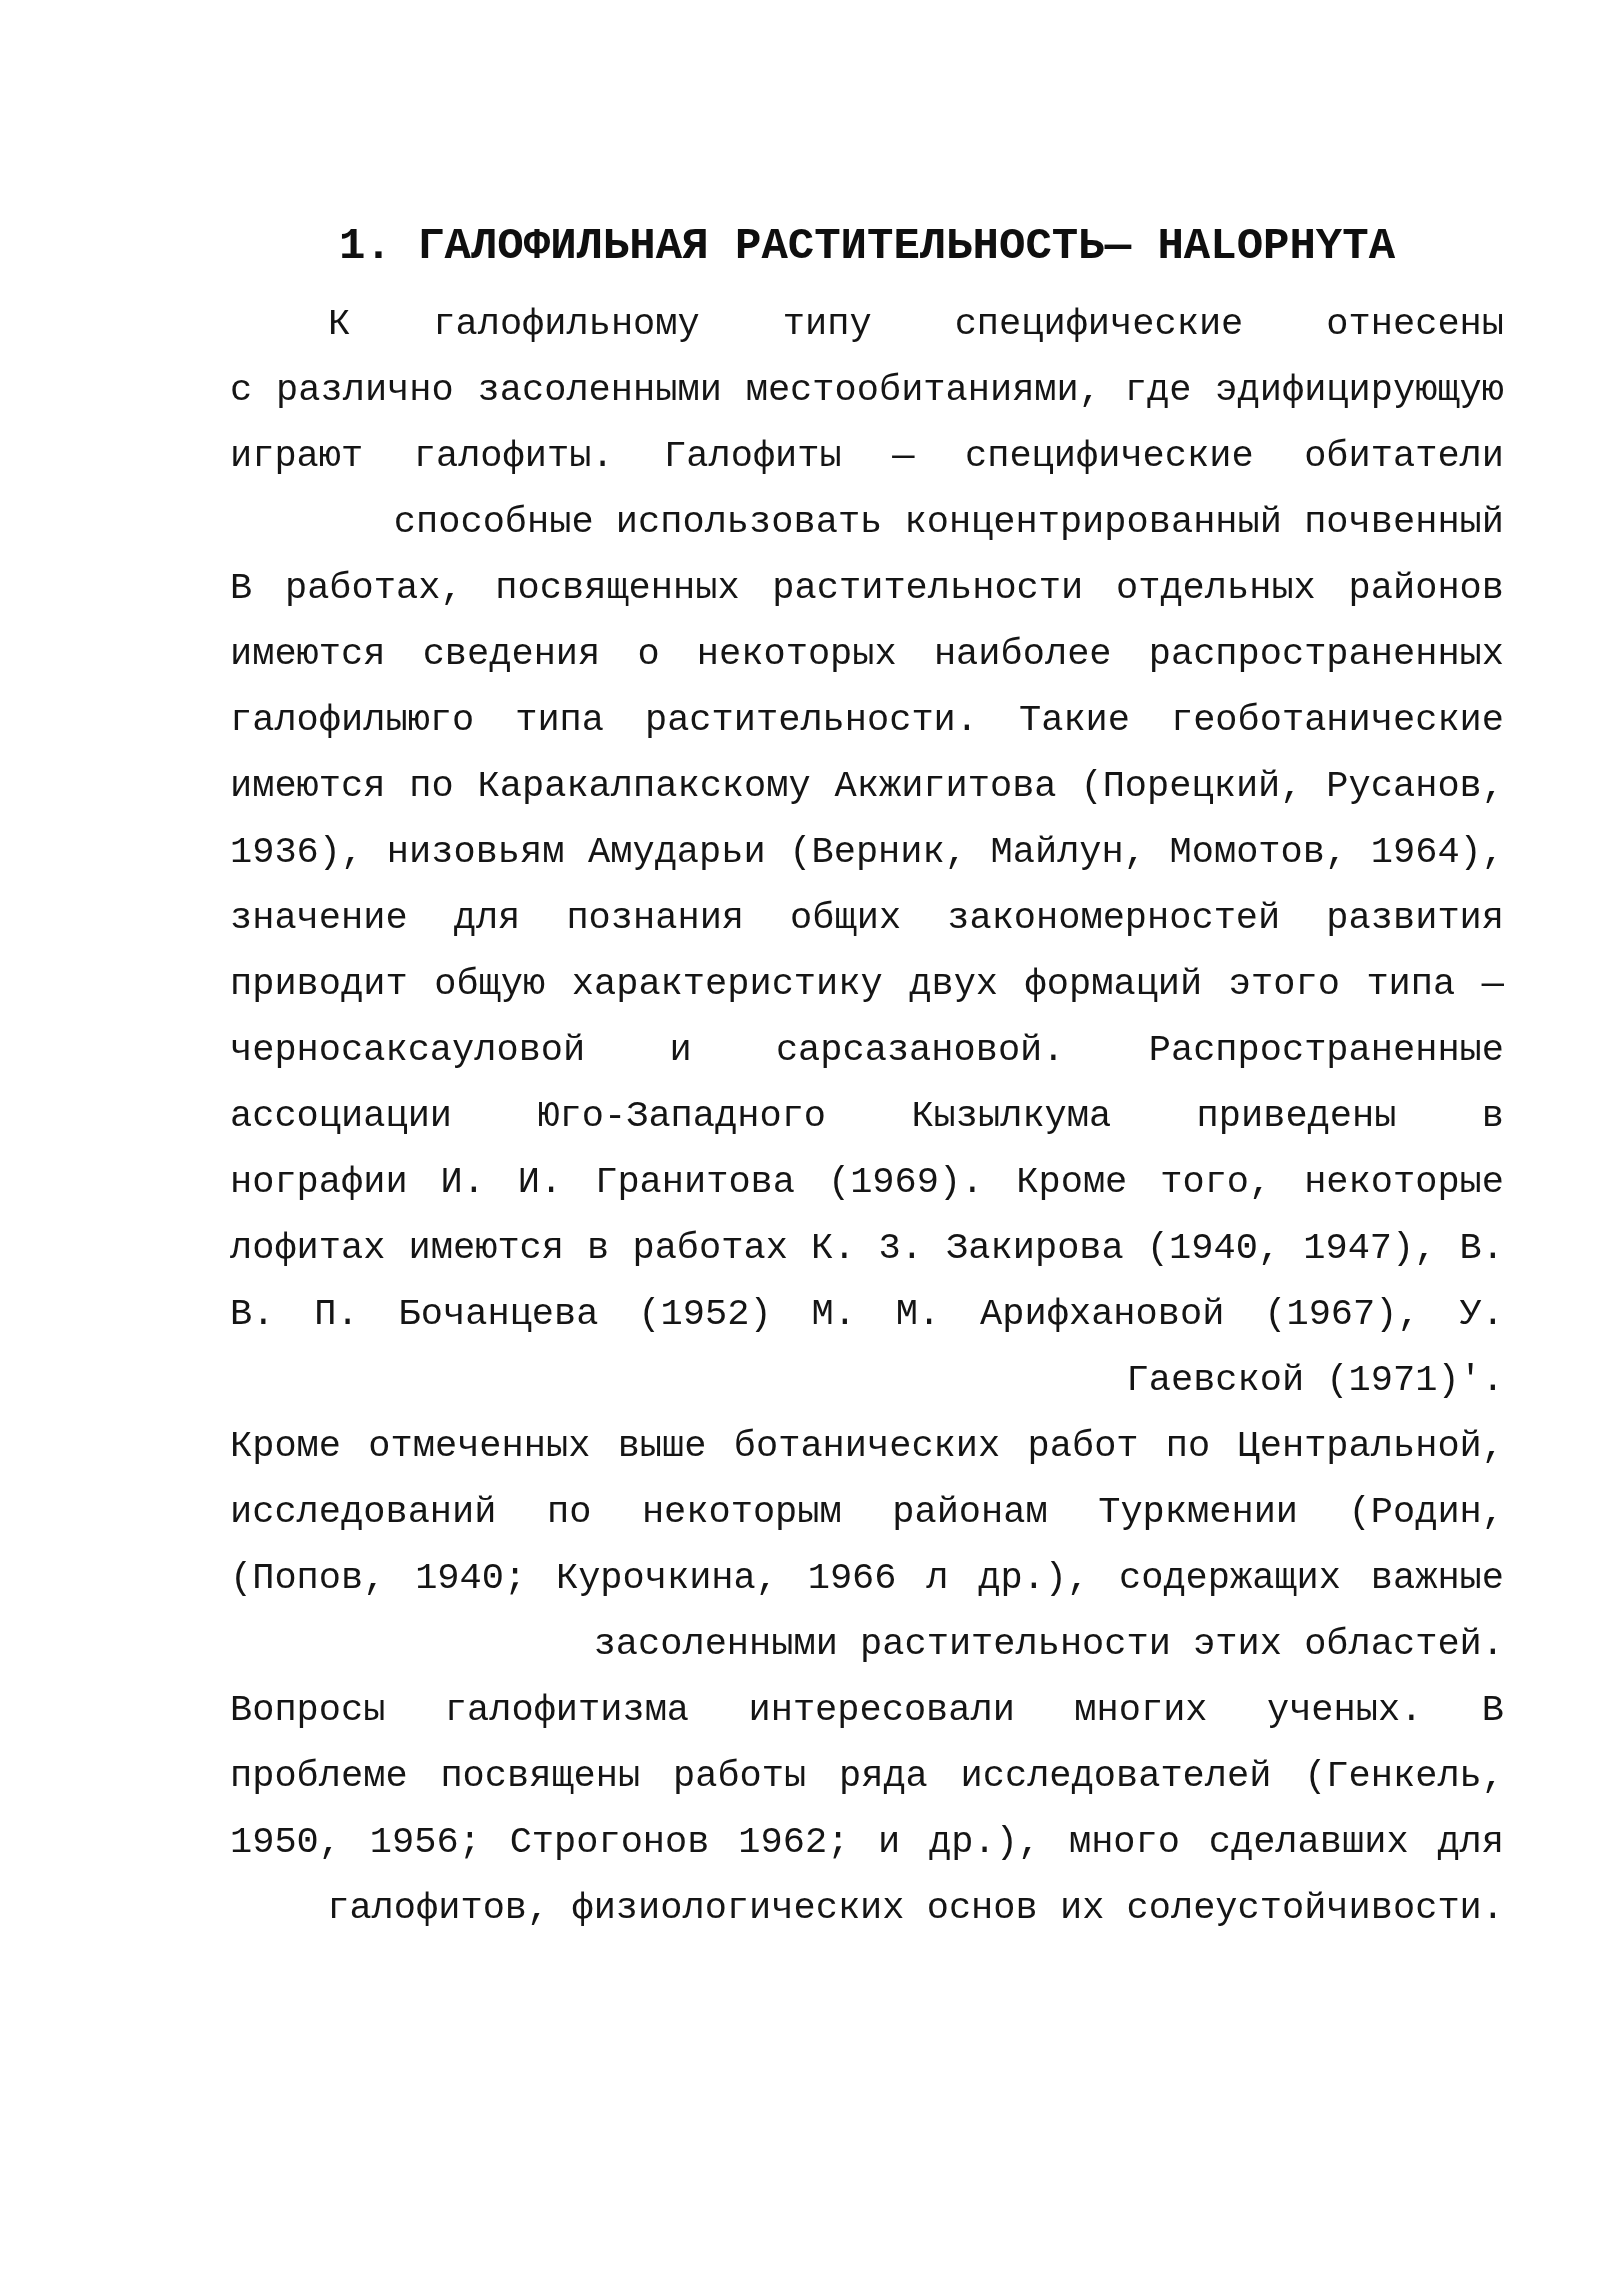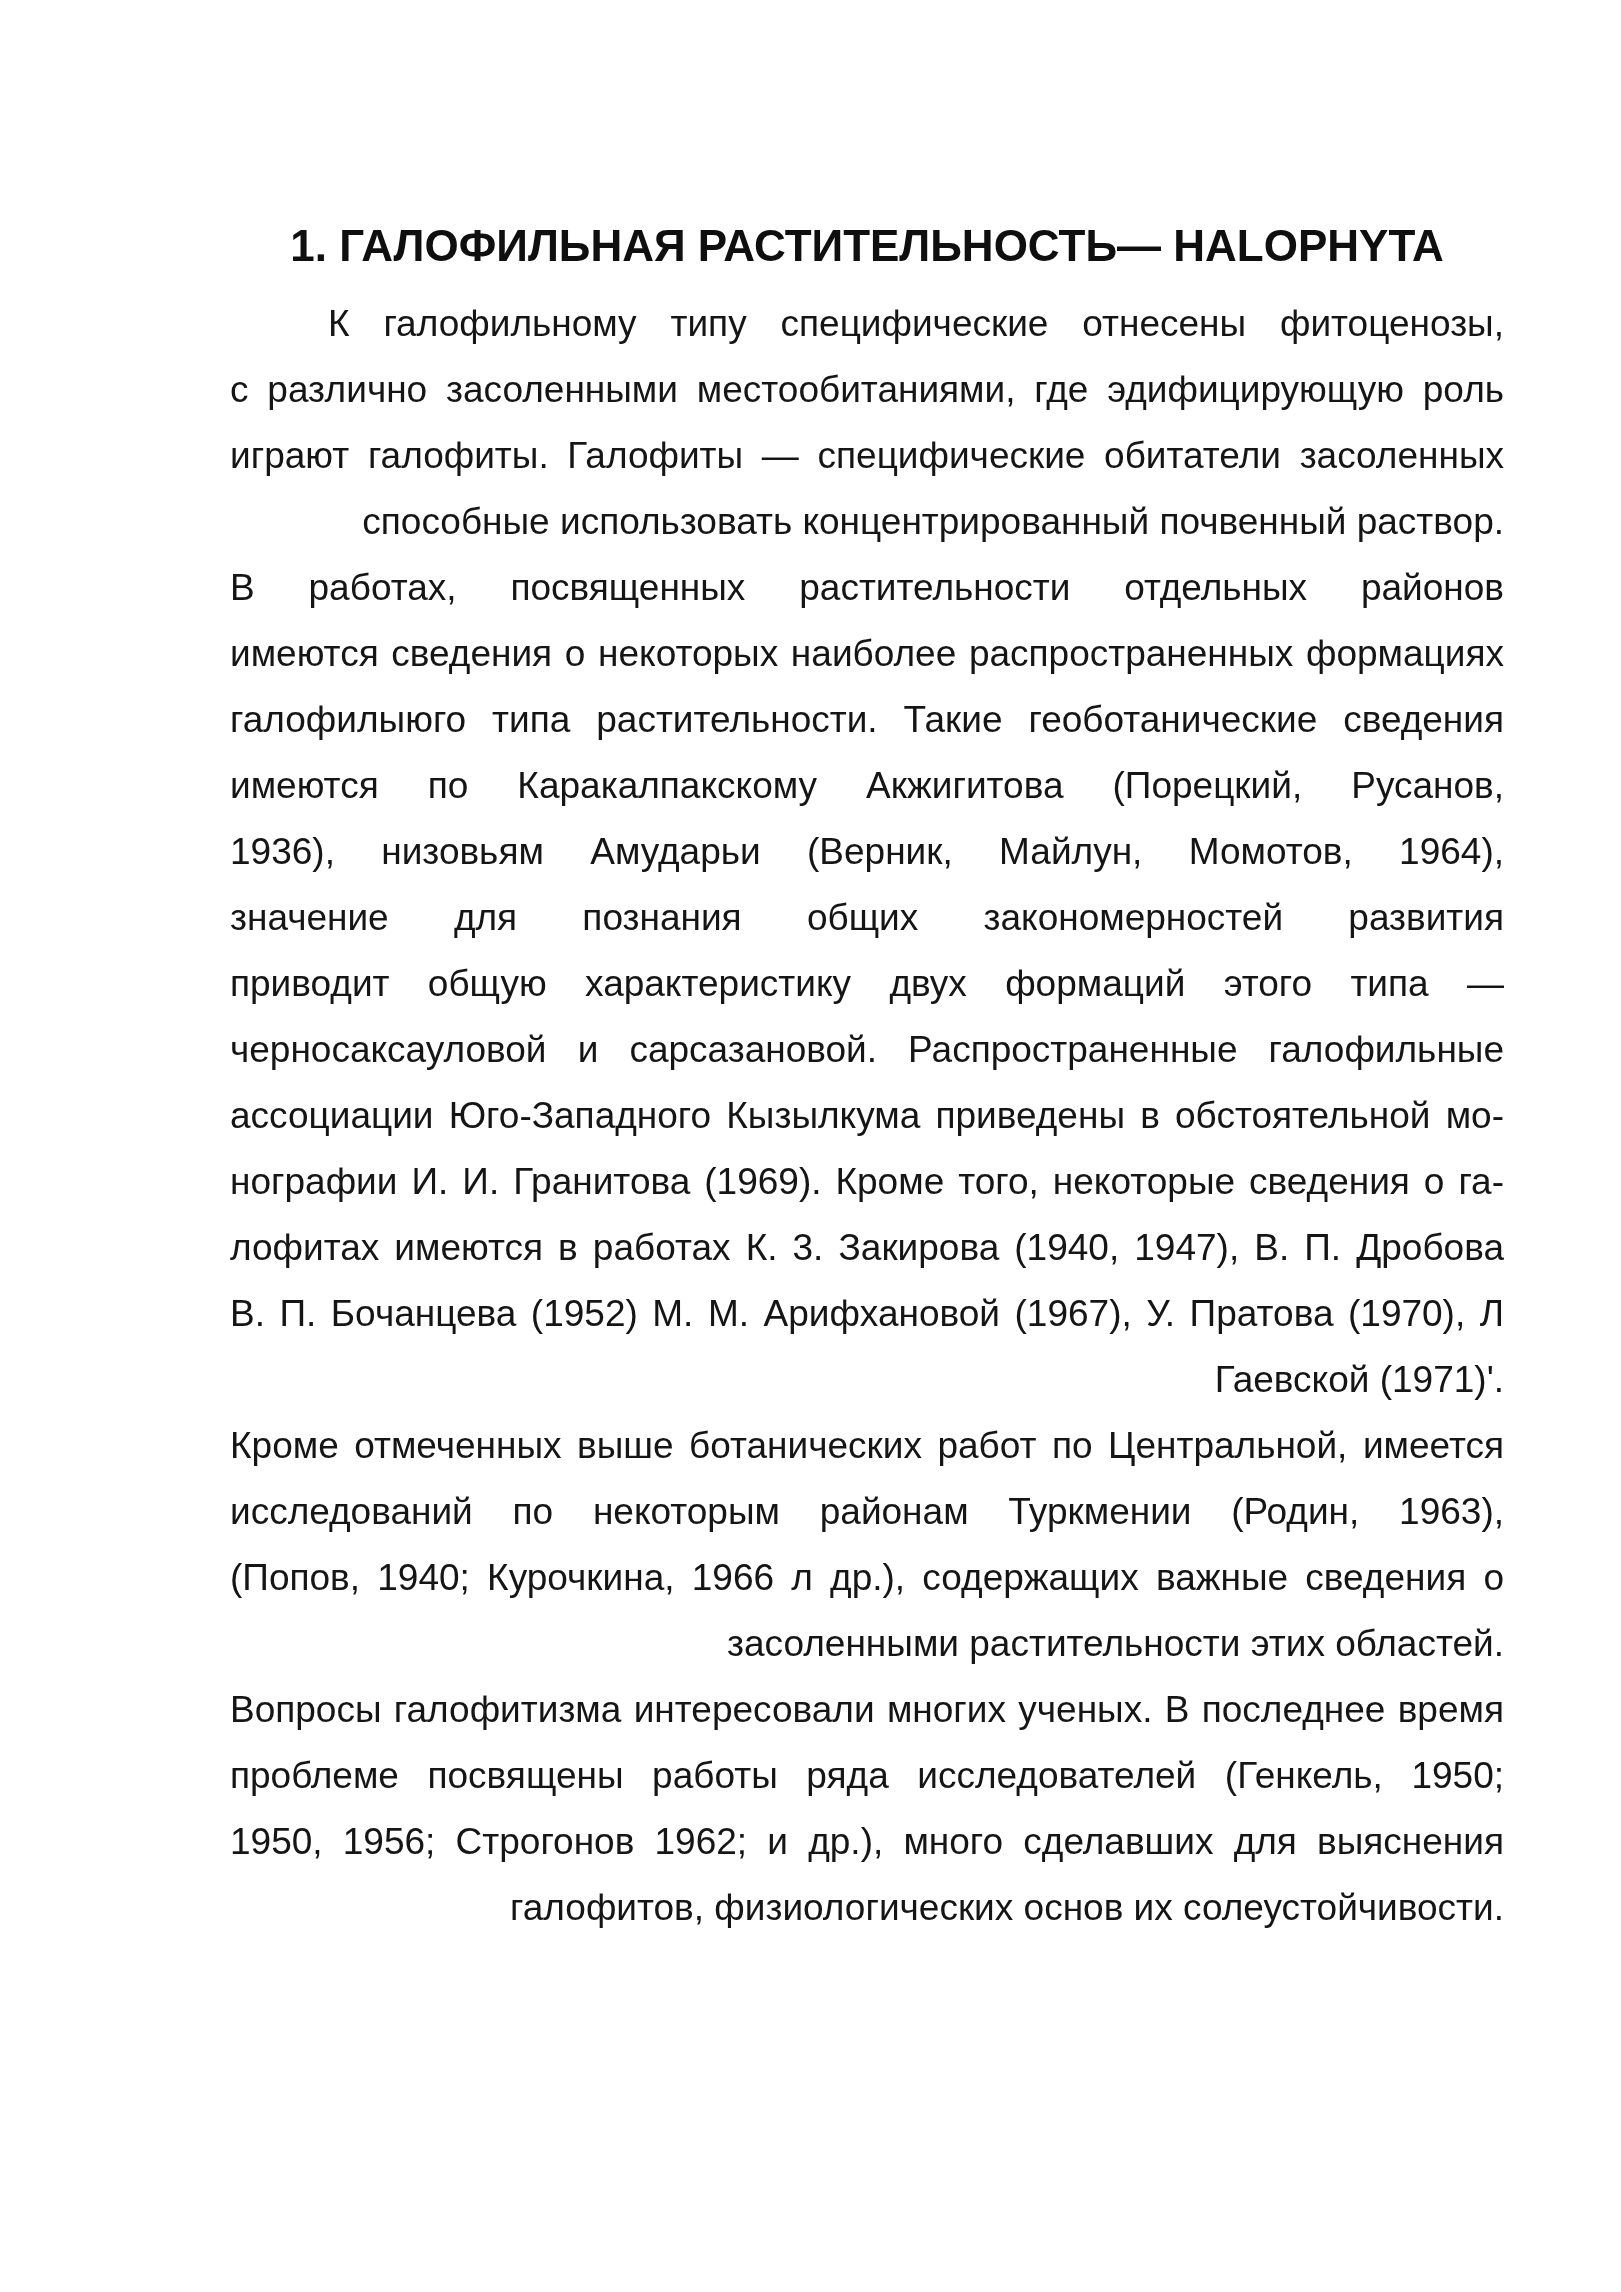--- a/index.html
+++ b/index.html
@@ -12,21 +12,21 @@
     height: 2293px;
     background: #ffffff;
     overflow: hidden;
   }
   .content {
     position: absolute;
     left: 230px;
     top: 201px;
     width: 1274px;
     color: #151515;
-    font-family: Liberation Sans, sans-serif;
+    font-family: Liberation Mono, monospace;
   }
   .title {
     margin: 0;
     height: 90px;
     line-height: 90px;
     font-size: 44px;
     font-weight: bold;
     text-align: center;
     white-space: nowrap;
     color: #0f0f0f;

